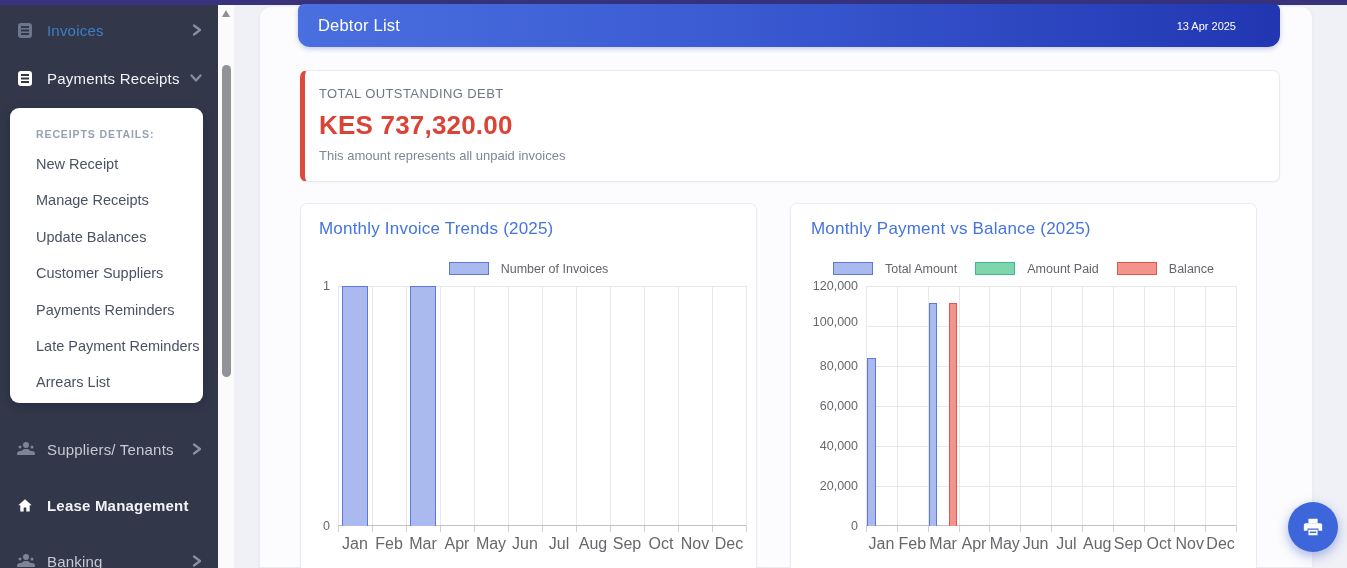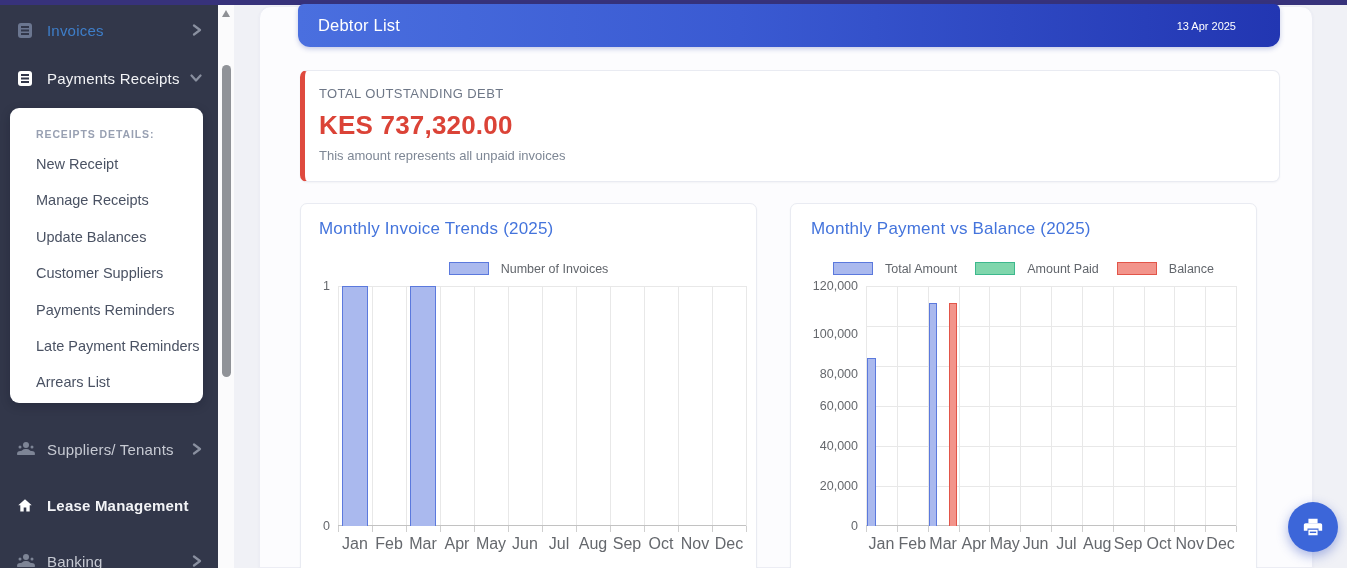--- a/index.html
+++ b/index.html
@@ -259,23 +259,23 @@
       </div>
     <div class="plot" id="plot-1">
         <div class="ylab" style="top: 240px;">0</div>
         <div class="hline" style="top: 200px;"></div>
         <div class="ylab" style="top: 200px;">20,000</div>
         <div class="hline" style="top: 160px;"></div>
         <div class="ylab" style="top: 160px;">40,000</div>
         <div class="hline" style="top: 120px;"></div>
         <div class="ylab" style="top: 120px;">60,000</div>
         <div class="hline" style="top: 80px;"></div>
-        <div class="ylab" style="top: 88px; margin-left: 36px;">80,000</div>
+        <div class="ylab" style="top: 80px; margin-left: 36px;">80,000</div>
         <div class="hline" style="top: 40px;"></div>
-        <div class="ylab" style="top: 48px; margin-left: 35px;">100,000</div>
+        <div class="ylab" style="top: 36px; margin-left: 35px;">100,000</div>
         <div class="hline" style="top: 0px;"></div>
         <div class="ylab" style="top: 0px;">120,000</div>
         <div class="vline" style="left: 0px;"></div>
         <div class="tickmark" style="left: 0px;"></div>
         <div class="vline" style="left: 30.8333px;"></div>
         <div class="tickmark" style="left: 30.8333px;"></div>
         <div class="vline" style="left: 61.6667px;"></div>
         <div class="tickmark" style="left: 61.6667px;"></div>
         <div class="vline" style="left: 92.5px;"></div>
         <div class="tickmark" style="left: 92.5px;"></div>

